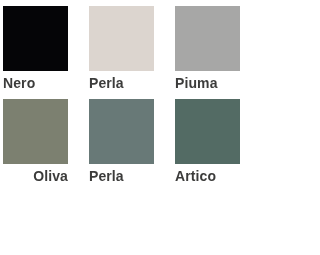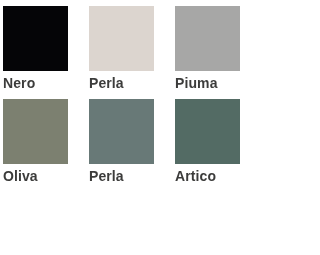--- a/index.html
+++ b/index.html
@@ -65,21 +65,21 @@
       <span class="swatch-label" style="color: rgb(60, 60, 59);">Perla</span>
     </div>
 
     <div class="swatch-cell">
       <span class="swatch-chip" style="background-color: rgb(167, 167, 166);"></span>
       <span class="swatch-label" style="color: rgb(60, 60, 59);">Piuma</span>
     </div>
 
     <div class="swatch-cell">
       <span class="swatch-chip" style="background-color: rgb(124, 128, 112);"></span>
-      <span class="swatch-label" style="color: rgb(60, 60, 59);">Oliva</span>
+      <span class="swatch-label" style="color: rgb(60, 60, 59); text-align: right;">Oliva</span>
     </div>
 
     <div class="swatch-cell">
       <span class="swatch-chip" style="background-color: rgb(104, 121, 119);"></span>
       <span class="swatch-label" style="color: rgb(60, 60, 59);">Perla</span>
     </div>
 
     <div class="swatch-cell">
       <span class="swatch-chip" style="background-color: rgb(83, 107, 100);"></span>
       <span class="swatch-label" style="color: rgb(60, 60, 59);">Artico</span>

